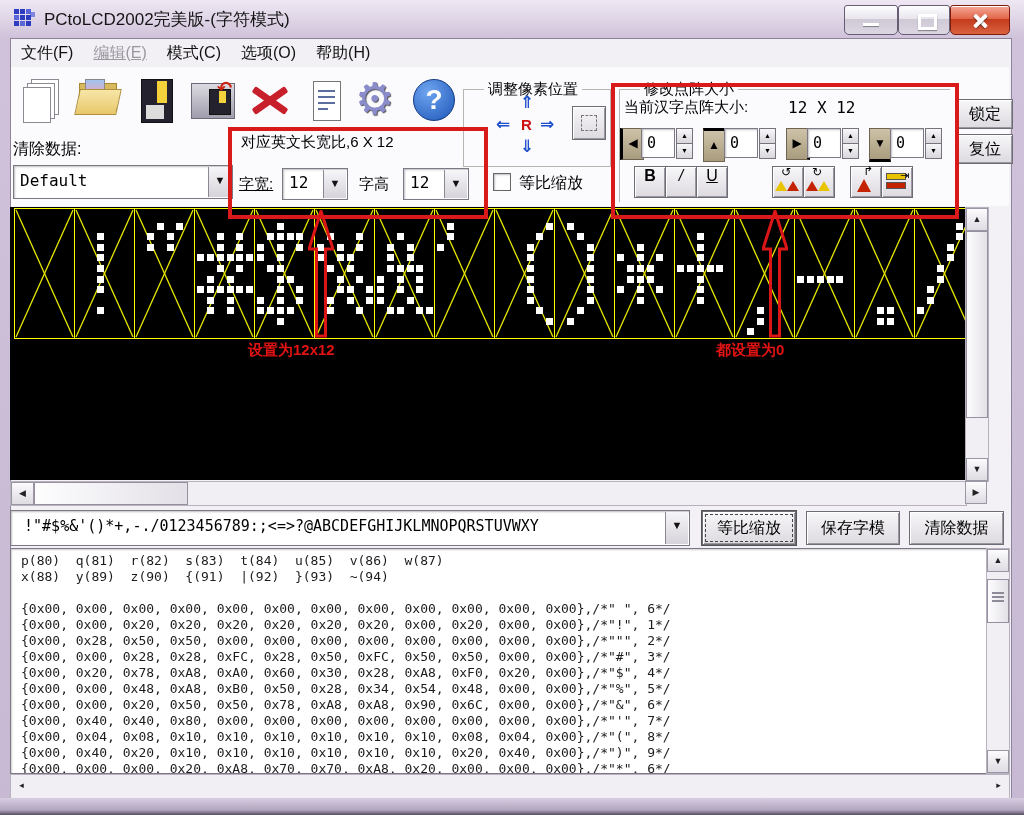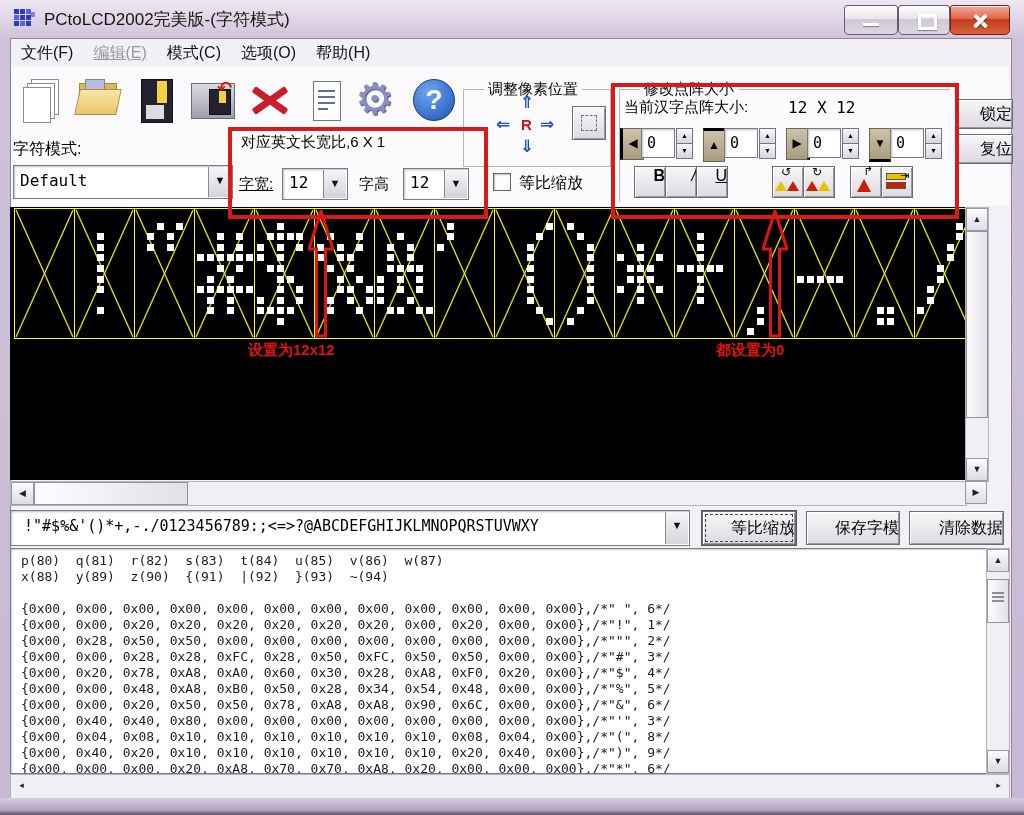--- a/index.html
+++ b/index.html
@@ -56,21 +56,21 @@
   .gear{position:absolute;left:0px;top:-2px;font-size:44px;color:#8a8ccc;text-shadow:1px 1px 1px #555;}
   
   .help{position:absolute;left:2px;top:4px;width:40px;height:40px;border-radius:50%;
         background:radial-gradient(circle at 35% 30%,#6fa5f0,#1c55b8);border:1px solid #123a80;
         color:#fff;font-weight:bold;font-size:28px;text-align:center;line-height:40px;}
   
   .gbox{position:absolute;border:1px solid #b9b6b1;}
   .gbox-title{position:absolute;top:-10px;left:8px;background:#fbfafd;padding:0 4px;font-size:15px;color:#000;margin-left:12px;}
   .btn{position:absolute;background:linear-gradient(#f7f6f8,#dddae0);border:1px solid #6d6d75;
        box-shadow:inset 1px 1px 0 #fff, inset -1px -1px 0 #9a97a0;
-       font-size:16px;color:#000;text-align:right;}
+       font-size:16px;color:#000;text-align:center;}
   .btn.focusdef{outline:1px dashed #444;outline-offset:-4px;box-shadow:inset 1px 1px 0 #fff, inset -1px -1px 0 #9a97a0,0 0 0 1px #555;}
   .sunken{background:#fff;border:1px solid #7c7886;box-shadow:inset 1px 1px 2px rgba(0,0,0,.25);}
   .combo-arrow{position:absolute;right:1px;top:1px;bottom:1px;width:22px;
        background:linear-gradient(#f6f5f8,#d6d3da);border-left:1px solid #8b8894;
        text-align:center;color:#111;}
   .combo-arrow span{font-size:11px;line-height:26px;}
   .cb{position:absolute;width:16px;height:16px;background:#fff;border:1px solid #666;
       box-shadow:inset 1px 1px 2px rgba(0,0,0,.25);}
   .spinbtns{position:absolute;width:16px;height:30px;}
   .spinbtns div{position:absolute;left:0;width:15px;height:14px;background:linear-gradient(#f7f6f8,#d9d6dc);
@@ -165,27 +165,27 @@
           <i style="top:26px;width:10px;"></i>
       </div>
     </div>
     <div class="tico" style="left:344px;">
       <div class="gear">⚙</div>
     </div>
     <div class="tico" style="left:400px;">
       <div class="help">?</div>
     </div>
 
-    <div class="lab" style="left:2px;top:72px;">字符模式:</div>
+    <div class="lab" style="left:2px;top:72px;">清除数据:</div>
     <div class="sunken" style="position:absolute;left:2px;top:98px;width:218px;height:32px;">
       <span style="position:absolute;left:6px;top:5px;font-family:'DejaVu Sans Mono','Liberation Mono',monospace;font-size:16px;">Default</span>
       <div class="combo-arrow"><span>▼</span></div>
     </div>
 
-    <div class="lab" style="left:230px;top:66px;font-size:15px;">对应英文长宽比,6 X 1</div>
+    <div class="lab" style="left:230px;top:66px;font-size:15px;">对应英文长宽比,6 X 12</div>
     <div class="lab" style="left:228px;top:108px;font-size:15px;text-decoration:underline;">字宽:</div>
     <div class="sunken" style="position:absolute;left:271px;top:101px;width:64px;height:30px;">
       <span style="position:absolute;left:6px;top:4px;font-size:16px;font-family:'DejaVu Sans Mono','Liberation Mono',monospace;">12</span>
       <div class="combo-arrow"><span>▼</span></div>
     </div>
     <div class="lab" style="left:348px;top:108px;font-size:15px;">字高</div>
     <div class="sunken" style="position:absolute;left:392px;top:101px;width:64px;height:30px;">
       <span style="position:absolute;left:6px;top:4px;font-size:16px;font-family:'DejaVu Sans Mono','Liberation Mono',monospace;">12</span>
       <div class="combo-arrow"><span>▼</span></div>
     </div>
@@ -376,21 +376,21 @@
       <div class="line">p(80)  q(81)  r(82)  s(83)  t(84)  u(85)  v(86)  w(87)</div>
       <div class="line">x(88)  y(89)  z(90)  {(91)  |(92)  }(93)  ~(94)</div>
       <div class="line"> </div>
       <div class="line">{0x00, 0x00, 0x00, 0x00, 0x00, 0x00, 0x00, 0x00, 0x00, 0x00, 0x00, 0x00},/*" ", 6*/</div>
       <div class="line">{0x00, 0x00, 0x20, 0x20, 0x20, 0x20, 0x20, 0x20, 0x00, 0x20, 0x00, 0x00},/*"!", 1*/</div>
       <div class="line">{0x00, 0x28, 0x50, 0x50, 0x00, 0x00, 0x00, 0x00, 0x00, 0x00, 0x00, 0x00},/*""", 2*/</div>
       <div class="line">{0x00, 0x00, 0x28, 0x28, 0xFC, 0x28, 0x50, 0xFC, 0x50, 0x50, 0x00, 0x00},/*"#", 3*/</div>
       <div class="line">{0x00, 0x20, 0x78, 0xA8, 0xA0, 0x60, 0x30, 0x28, 0xA8, 0xF0, 0x20, 0x00},/*"$", 4*/</div>
       <div class="line">{0x00, 0x00, 0x48, 0xA8, 0xB0, 0x50, 0x28, 0x34, 0x54, 0x48, 0x00, 0x00},/*"%", 5*/</div>
       <div class="line">{0x00, 0x00, 0x20, 0x50, 0x50, 0x78, 0xA8, 0xA8, 0x90, 0x6C, 0x00, 0x00},/*"&amp;", 6*/</div>
-      <div class="line">{0x00, 0x40, 0x40, 0x80, 0x00, 0x00, 0x00, 0x00, 0x00, 0x00, 0x00, 0x00},/*"'", 3*/</div>
+      <div class="line">{0x00, 0x40, 0x40, 0x80, 0x00, 0x00, 0x00, 0x00, 0x00, 0x00, 0x00, 0x00},/*"'", 7*/</div>
       <div class="line">{0x00, 0x04, 0x08, 0x10, 0x10, 0x10, 0x10, 0x10, 0x10, 0x08, 0x04, 0x00},/*"(", 8*/</div>
       <div class="line">{0x00, 0x40, 0x20, 0x10, 0x10, 0x10, 0x10, 0x10, 0x10, 0x20, 0x40, 0x00},/*")", 9*/</div>
       <div class="line">{0x00, 0x00, 0x00, 0x20, 0xA8, 0x70, 0x70, 0xA8, 0x20, 0x00, 0x00, 0x00},/*"*", 6*/</div>
     </div>
   <div class="sb-track" style="left:986px;top:548px;width:22px;height:224px;">
     <div class="sb-btn" style="left:0;top:0;width:20px;height:21px;font-size:9px;line-height:20px;">▲</div>
     <div class="sb-thumb" style="left:0;top:30px;width:20px;height:42px;">
         <span class="grips"></span>
       </div>
     <div class="sb-btn" style="left:0;bottom:0;width:20px;height:21px;font-size:9px;line-height:20px;">▼</div>

